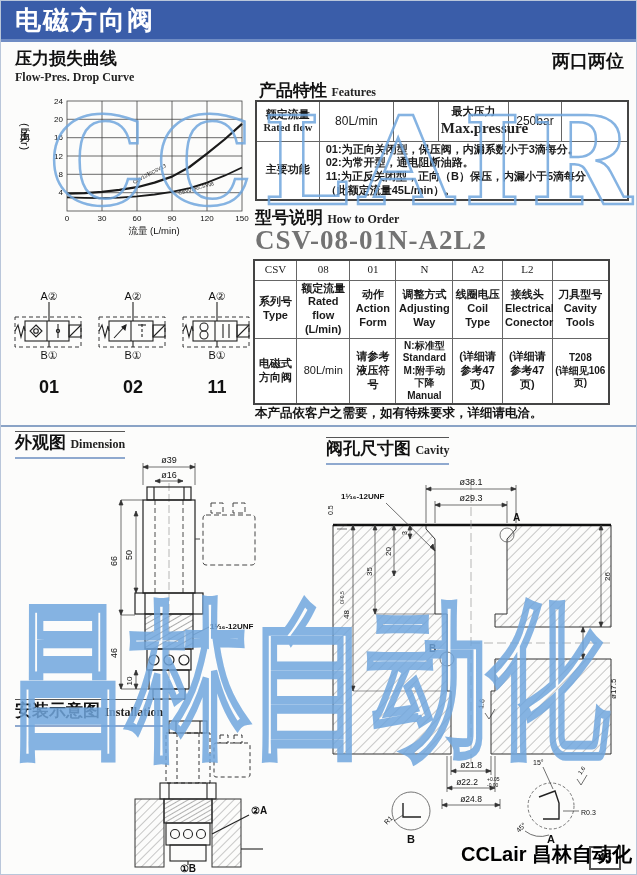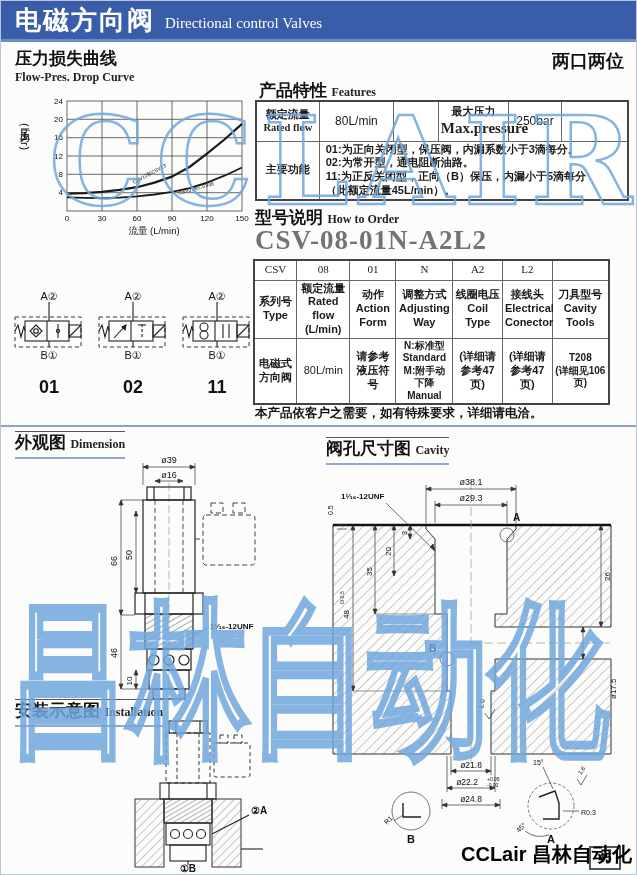--- a/index.html
+++ b/index.html
@@ -50,21 +50,20 @@
   .page-box{position:absolute;right:15px;top:845px;width:28px;height:20px;border:2px solid #555;
             font-size:12px;font-weight:bold;text-align:center;line-height:20px;background:#fff;z-index:55;}
 </style>
 </head>
 <body>
 
 <div class="page">
 
   <div class="hdr">
     <span class="zh">电磁方向阀</span>
-    <span class="en">Directional control Valves</span>
   </div>
 
   <div class="two-pos">两口两位</div>
 
   <div class="sec-h" style="left:14px;top:46px;">
     <div class="h-zh">压力损失曲线</div>
     <div class="h-en">Flow-Pres. Drop Curve</div>
   </div>
 
   <div class="chart-wrap">

